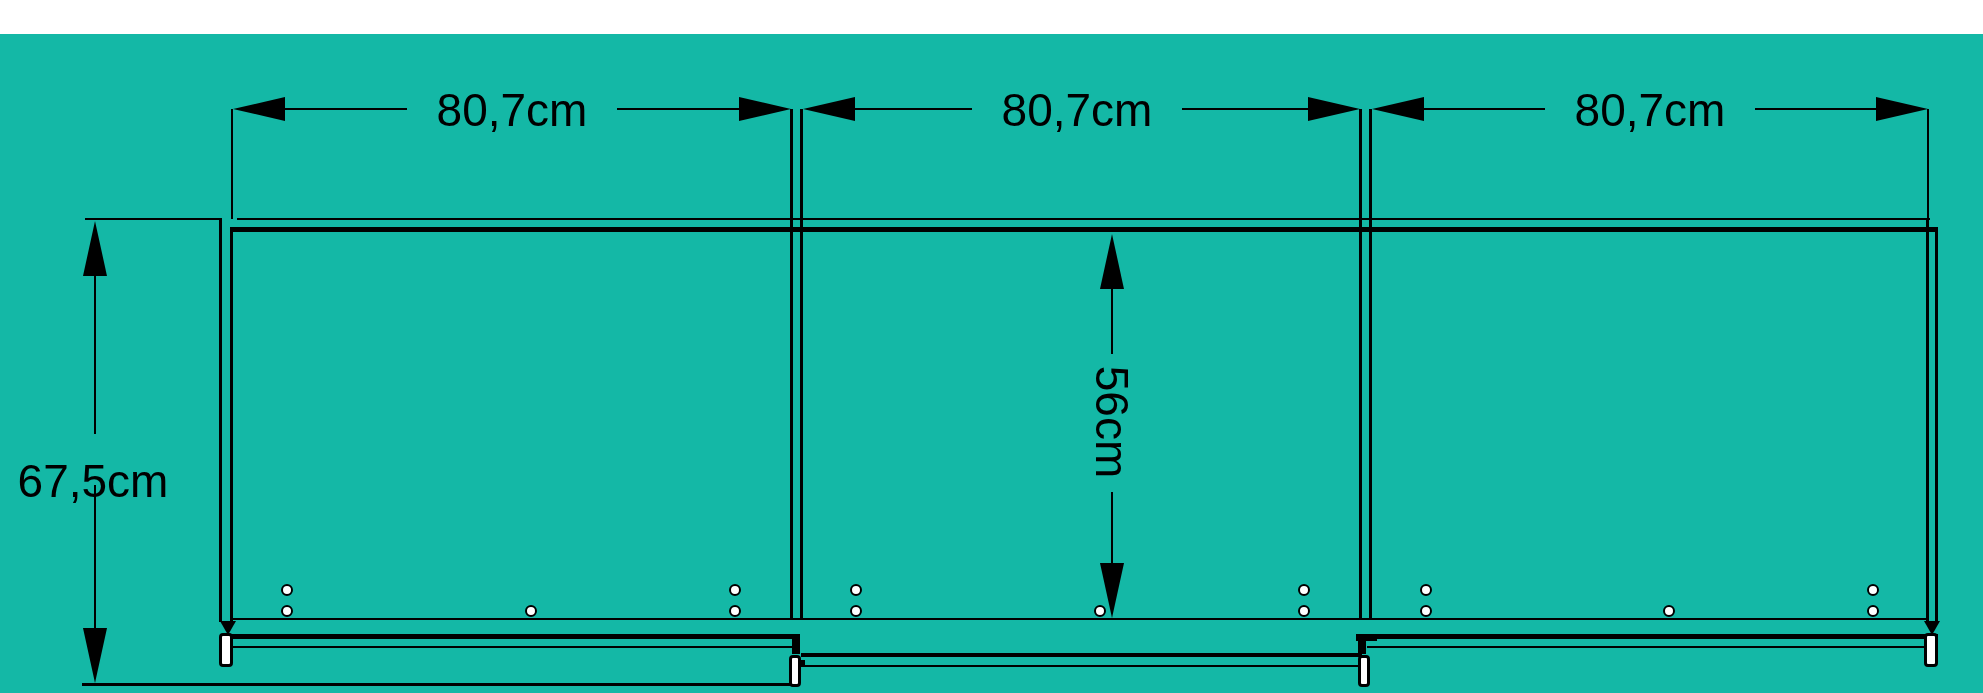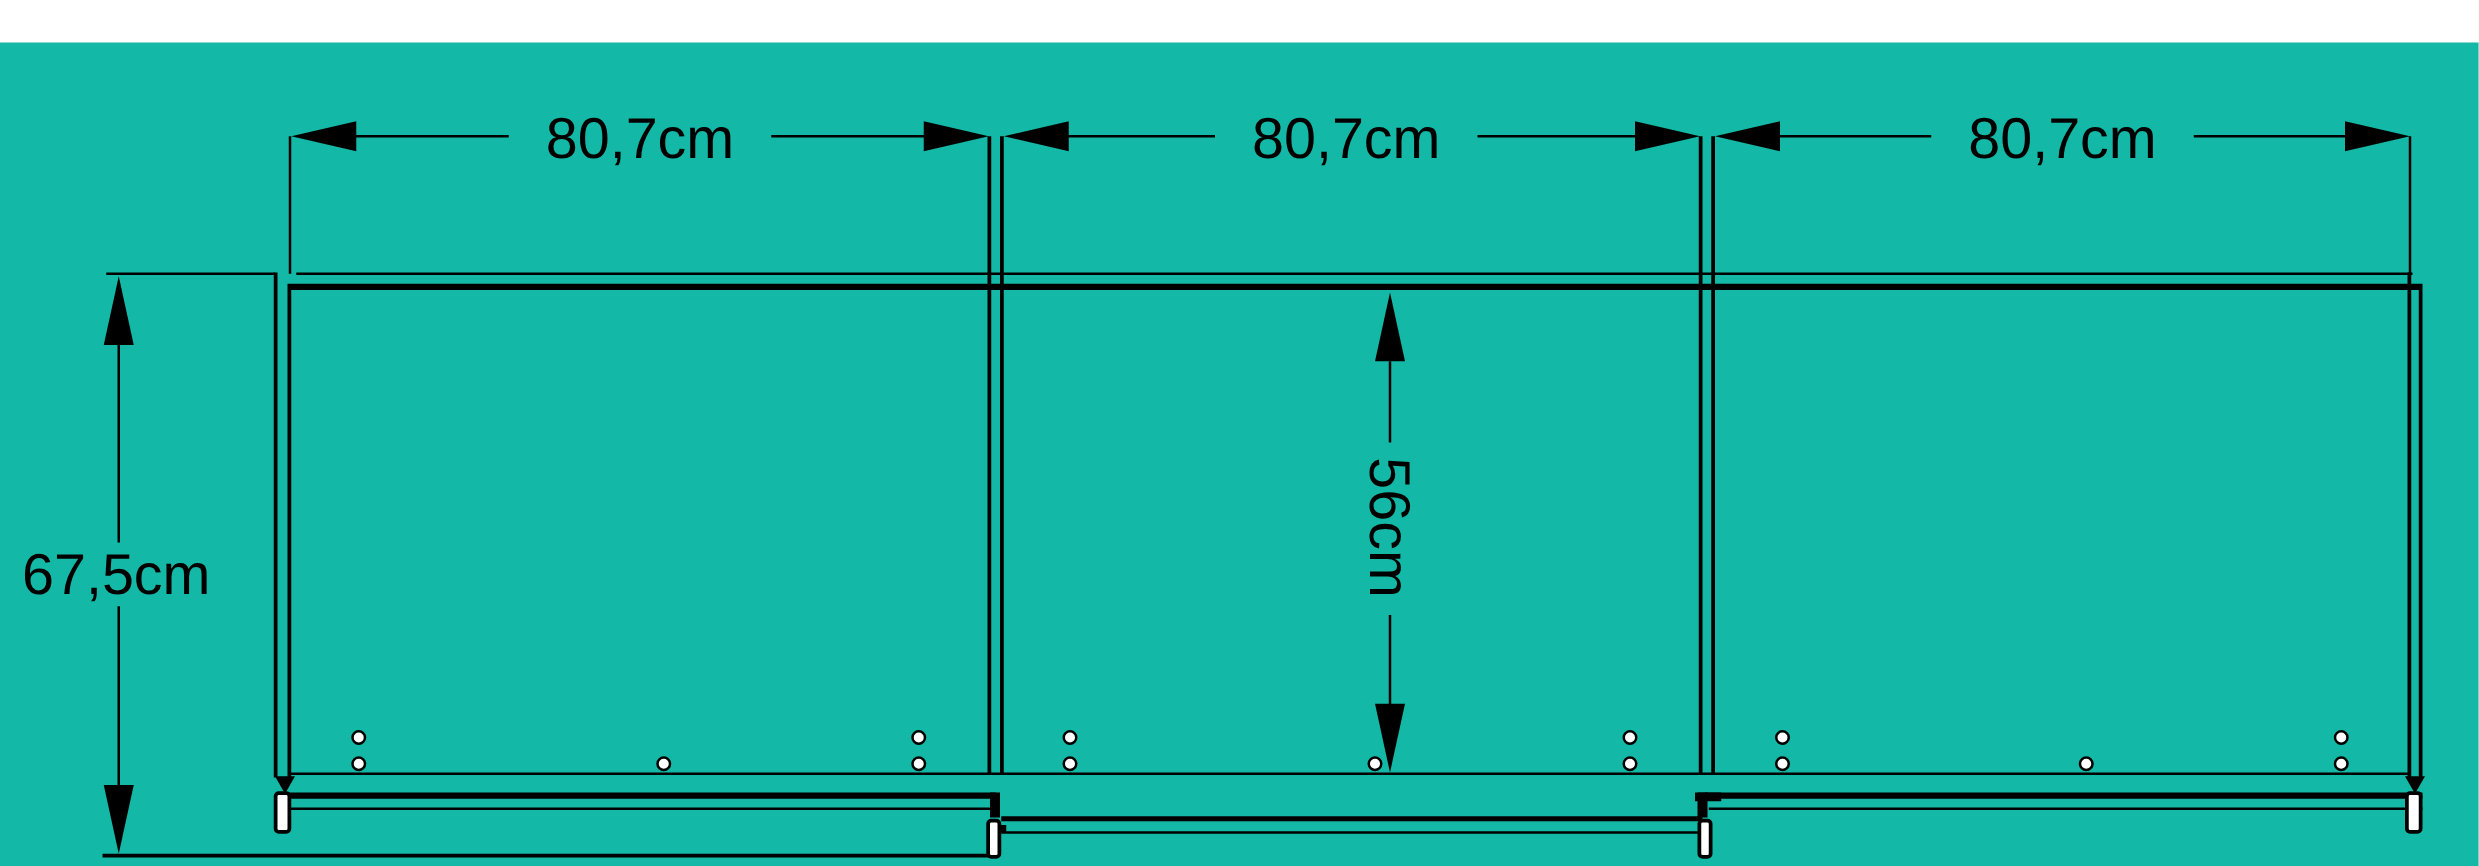--- a/index.html
+++ b/index.html
@@ -103,21 +103,21 @@
   <div class="bar" style="left:789px;top:621px;width:6px;height:26px;"></div>
 
   <div class="blk" style="left:1356px;top:600px;width:21px;height:7px;"></div>
   <div class="blk" style="left:1358px;top:600px;width:8px;height:20px;"></div>
   <div class="bar" style="left:1358px;top:621px;width:6px;height:26px;"></div>
 
   <div class="vl" style="left:94px;top:242px;height:158px;"></div>
   <div class="vl" style="left:94px;top:451px;height:143px;"></div>
   <div class="ar ar-up" style="left:83px;top:187px;"></div>
   <div class="ar ar-down" style="left:83px;top:594px;"></div>
-  <div class="dim-label" style="left:93px;top:425px;">67,5cm</div>
+  <div class="dim-label" style="left:93px;top:447px;">67,5cm</div>
 
   <div class="vl" style="left:1111px;top:255px;height:65px;"></div>
   <div class="vl" style="left:1111px;top:458px;height:72px;"></div>
   <div class="ar ar-up" style="left:1100px;top:200px;"></div>
   <div class="ar ar-down" style="left:1100px;top:529px;"></div>
   <div class="dim-label rot" style="left:1112px;top:388px;">56cm</div>
 
 </div>
 
 </body></html>

